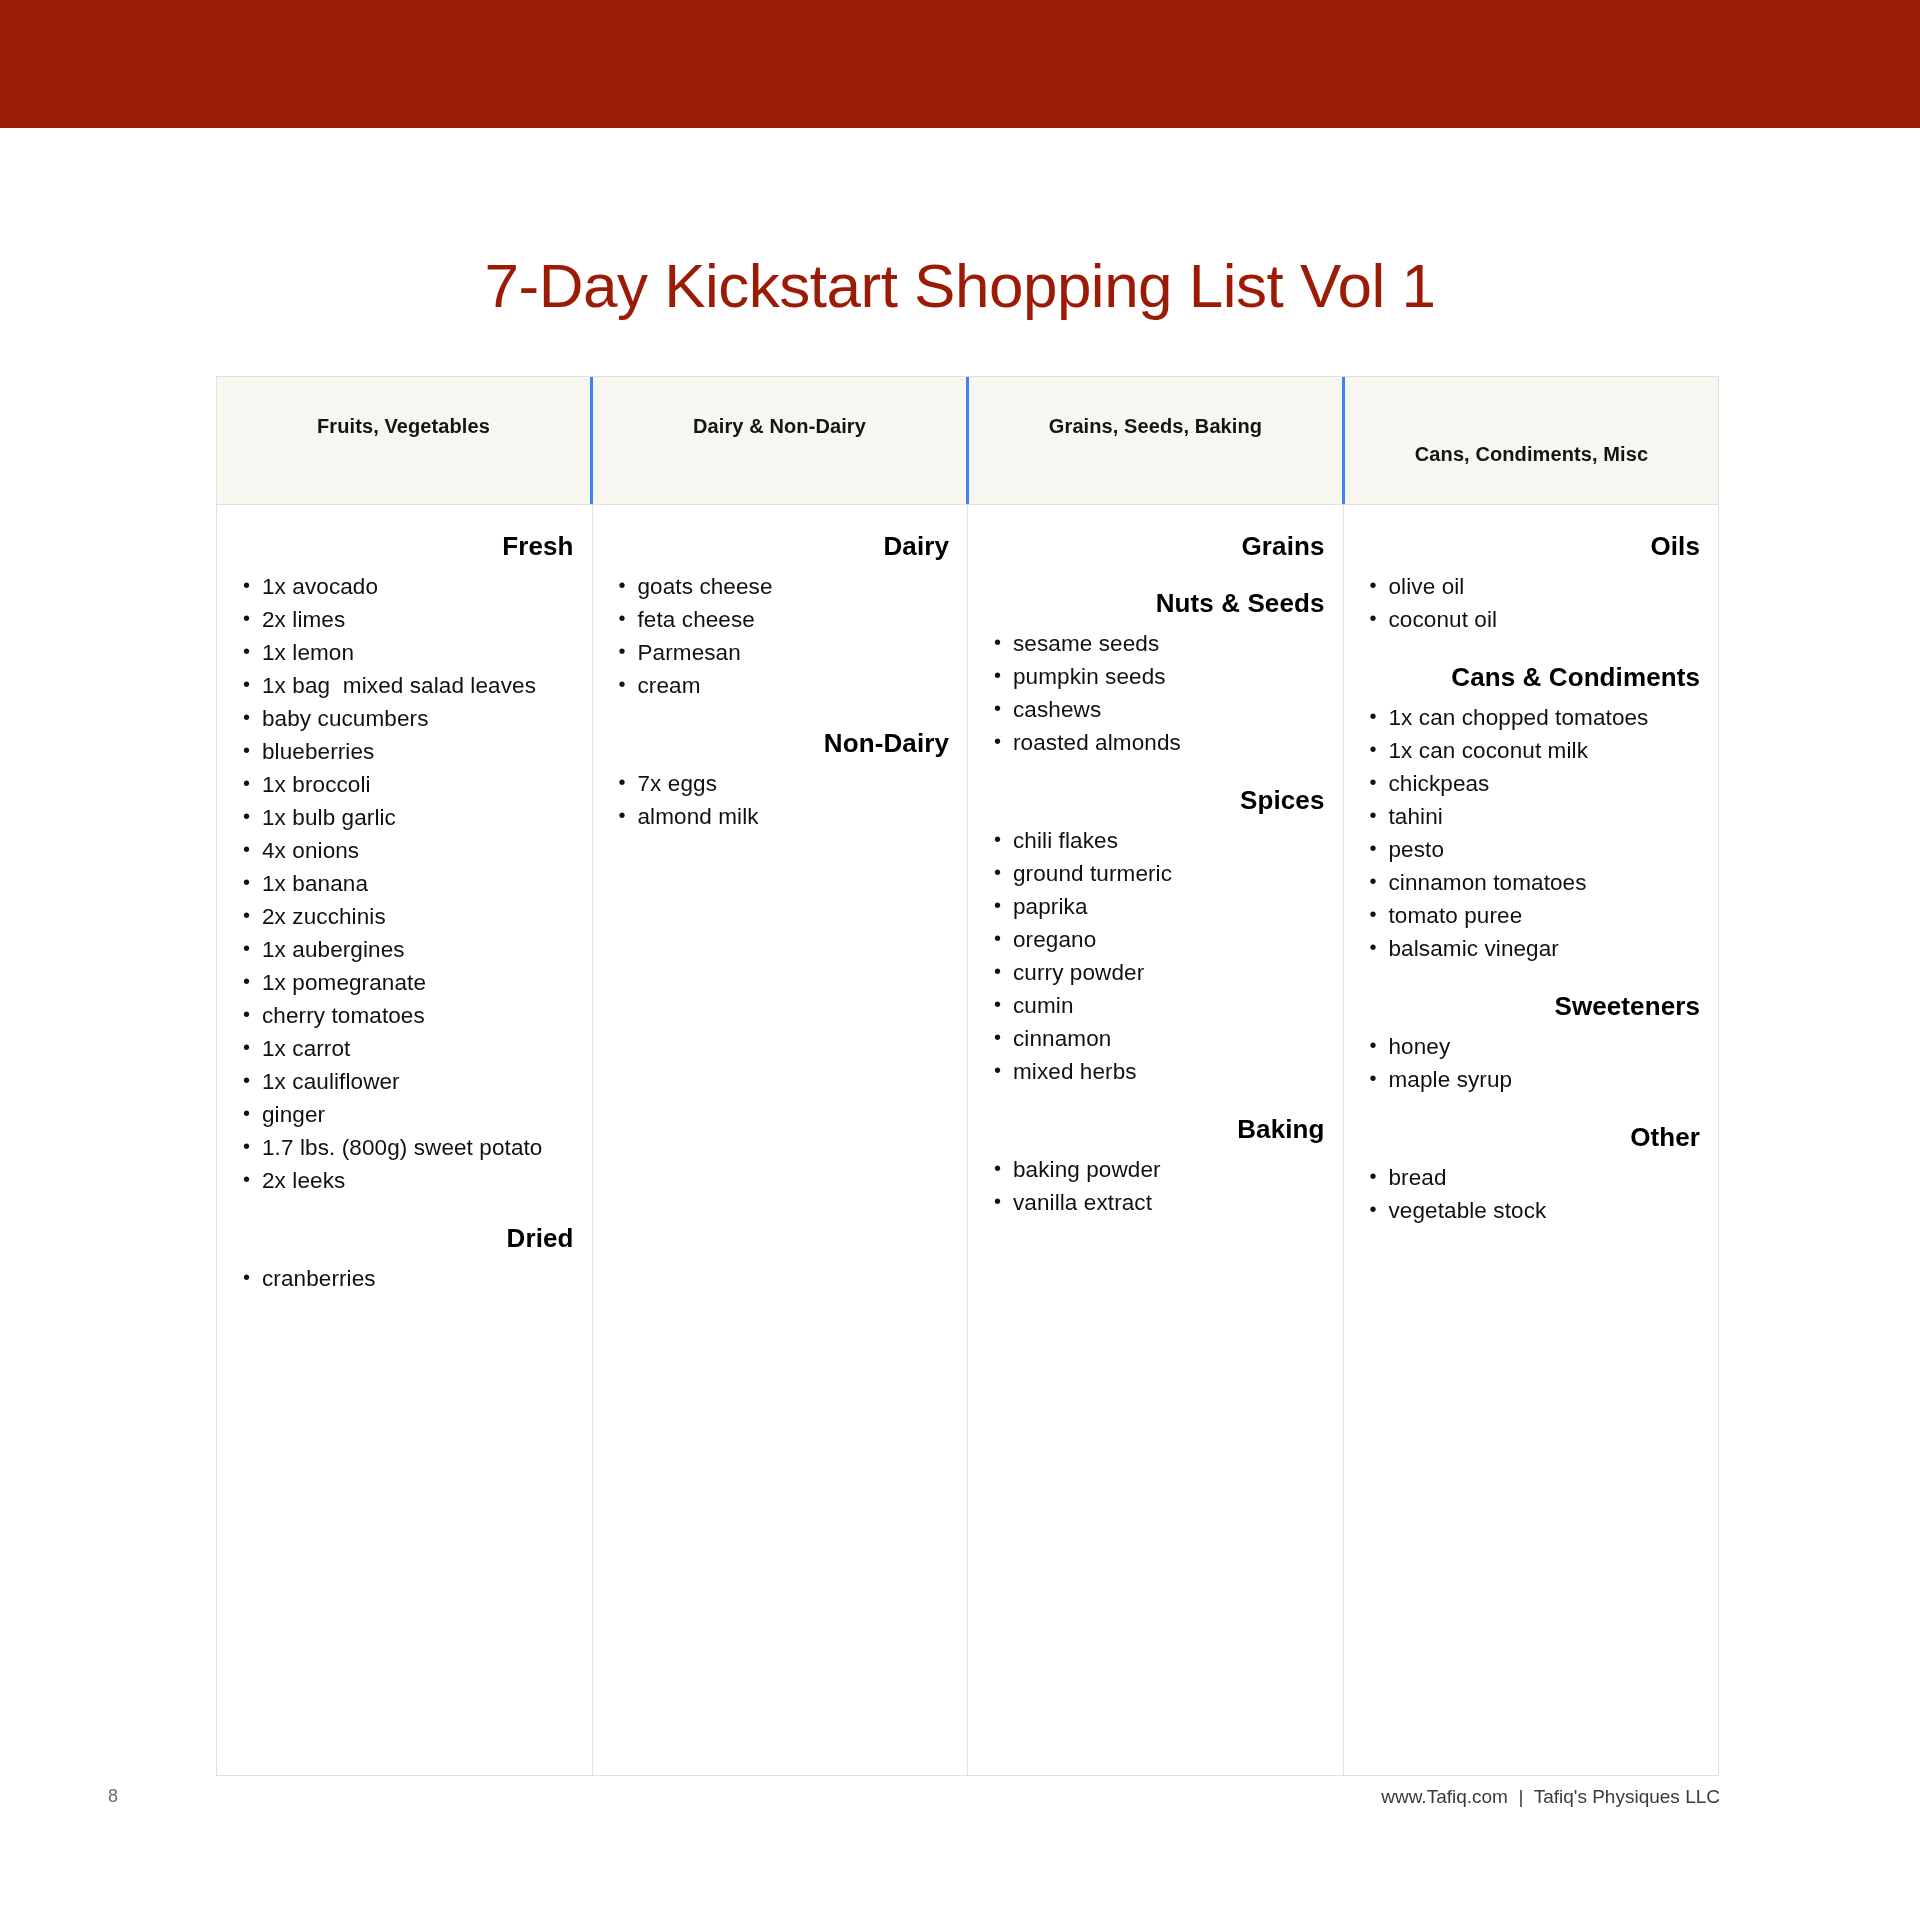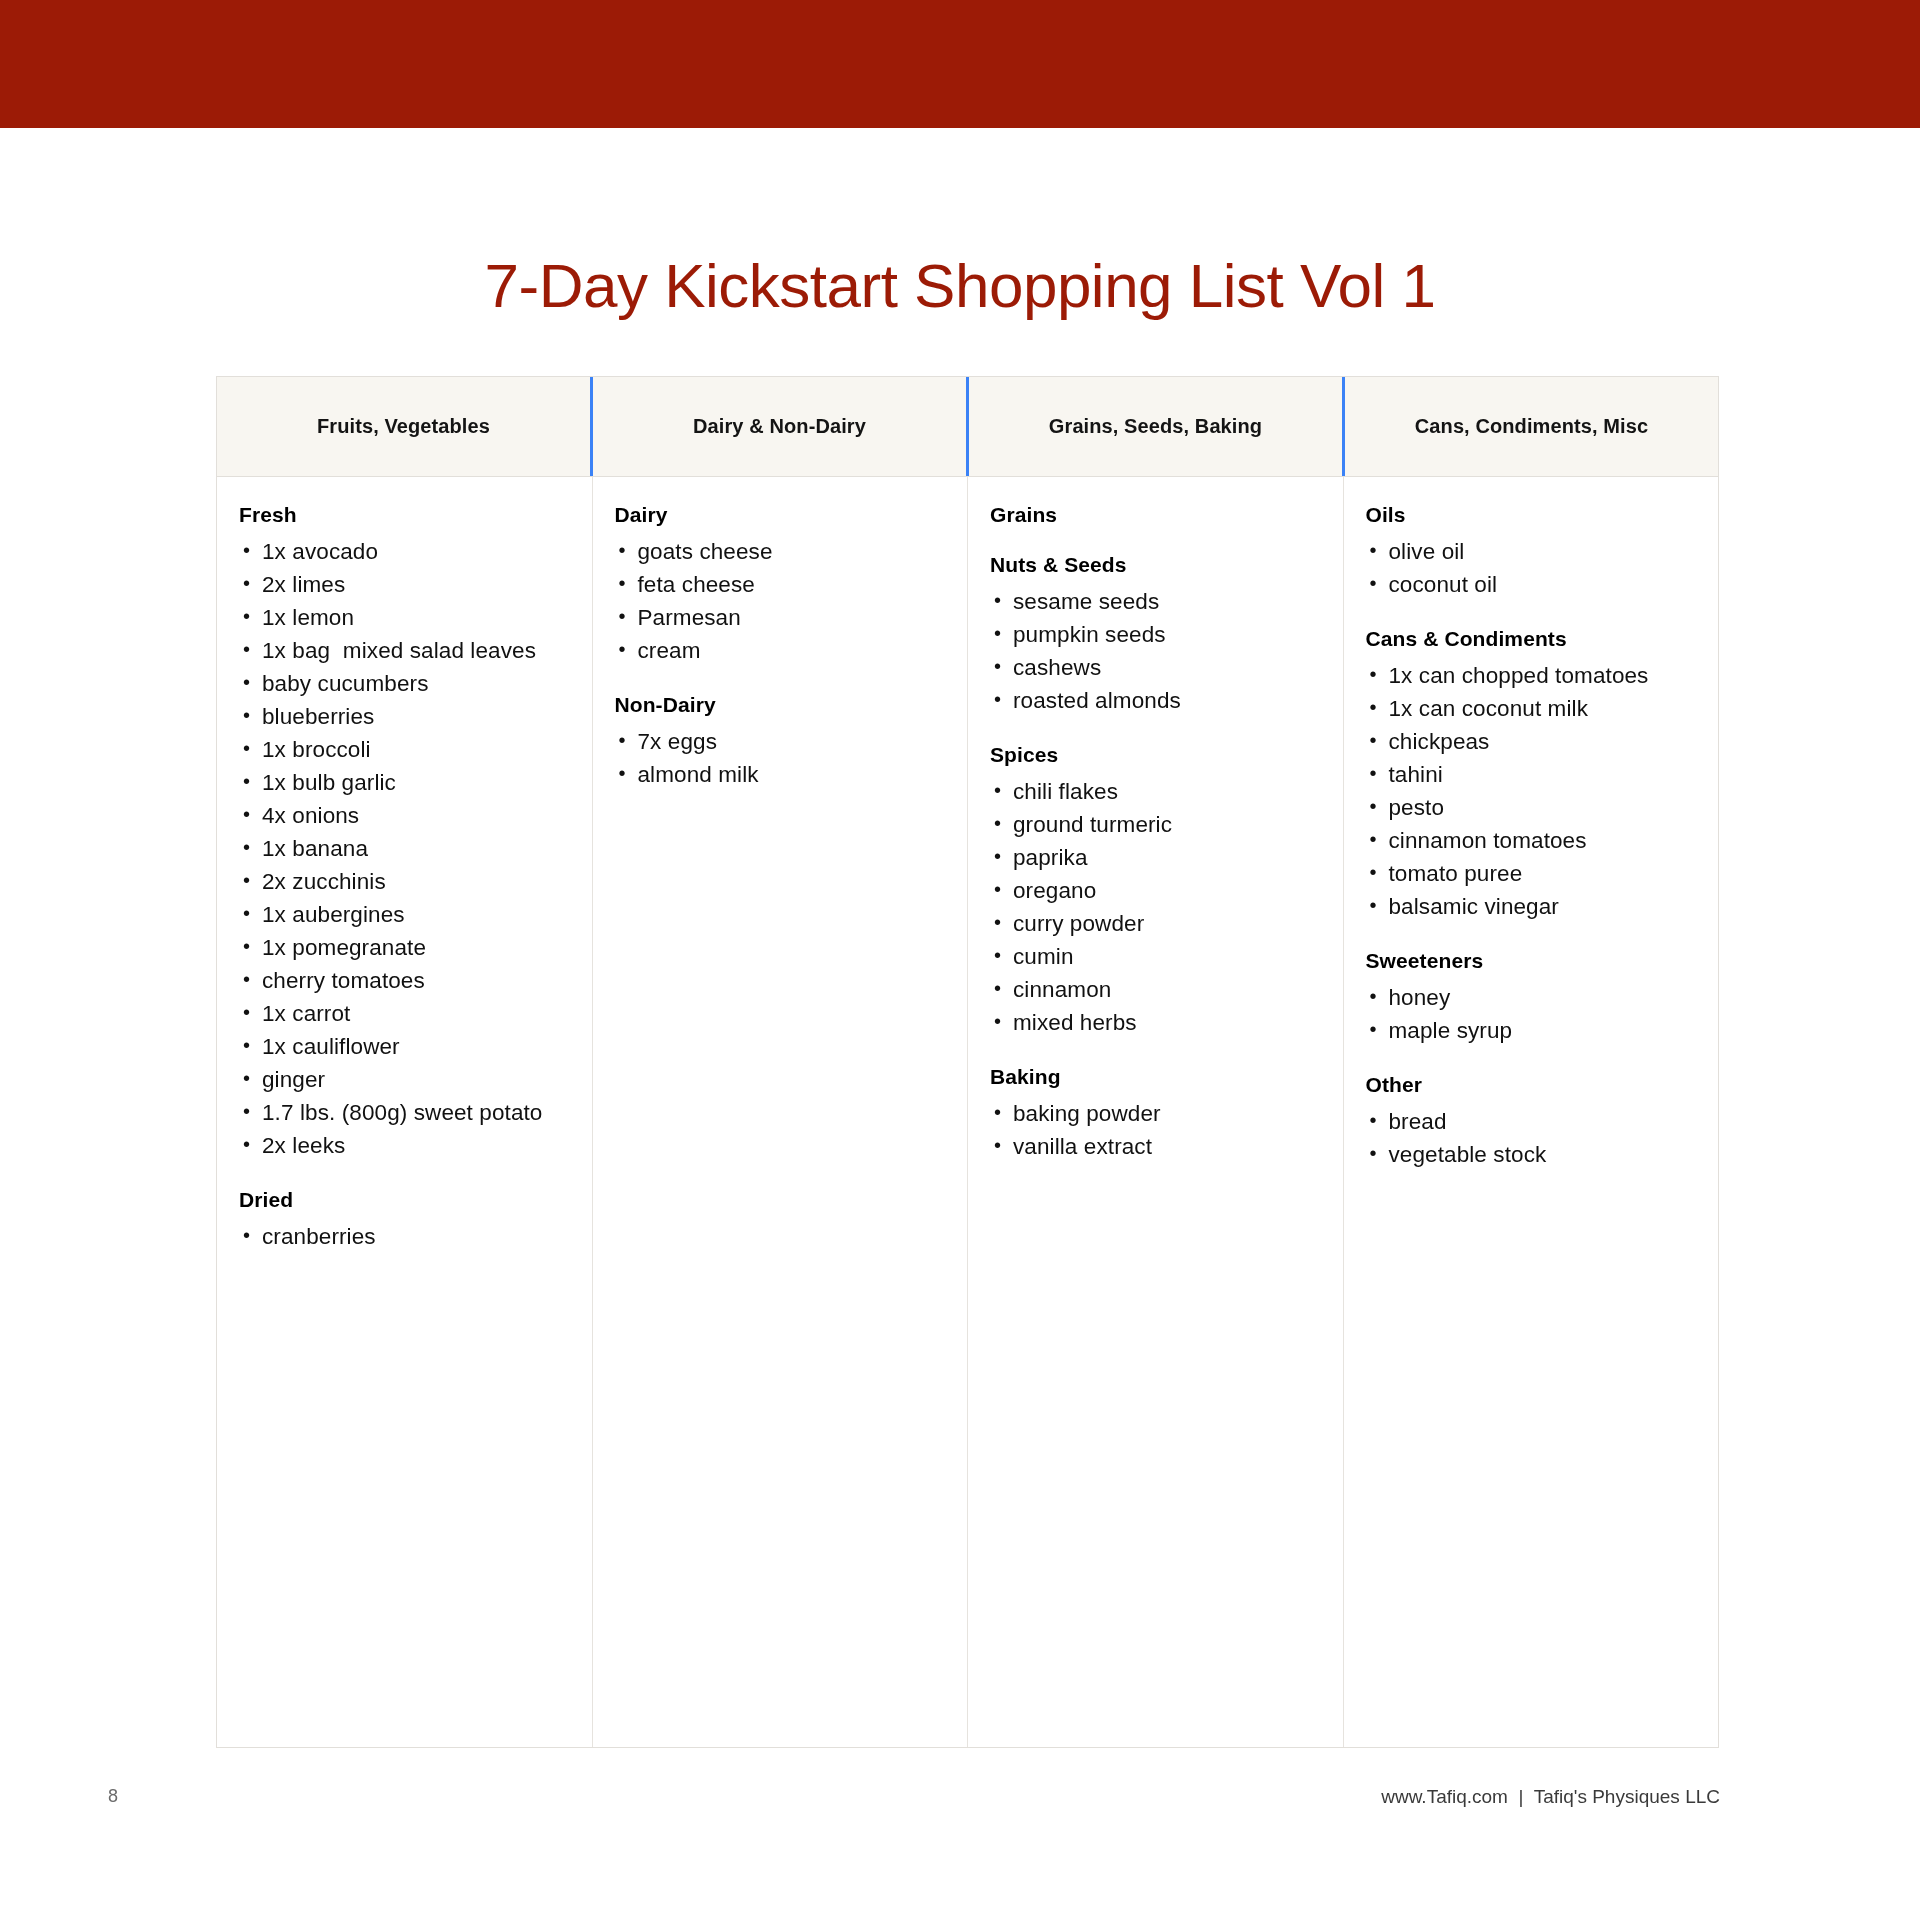--- a/index.html
+++ b/index.html
@@ -65,44 +65,45 @@
     flex: 1 1 0;
     box-sizing: border-box;
     padding: 38px 10px 38px 10px;
     text-align: center;
     font-size: 20px;
     font-weight: bold;
     color: #141414;
     letter-spacing: 0.1px;
     border-right: 3px solid #3b82f6;
   }
-  .head-cell:last-child { border-right: none; }
+  .head-cell:last-child { border-right: none; margin-top: 28px; }
 
   .table-body {
     display: flex;
     min-height: 1270px;
   }
 
   .body-cell {
     flex: 1 1 0;
     box-sizing: border-box;
     padding: 26px 18px 20px 22px;
     border-right: 1px solid #E6E3DE;
   }
   .body-cell:last-child { border-right: none; }
 
   .group { margin-bottom: 26px; }
   .group:last-child { margin-bottom: 0; }
 
   .group-title {
-    font-size: 21px;
+    font-size: 26px;
     font-weight: bold;
     color: #000000;
     margin-bottom: 8px;
     letter-spacing: 0.1px;
+    text-align: right;
   }
 
   ul.items {
     list-style: none;
     margin: 0;
     padding: 0;
   }
 
   ul.items li {
     position: relative;

